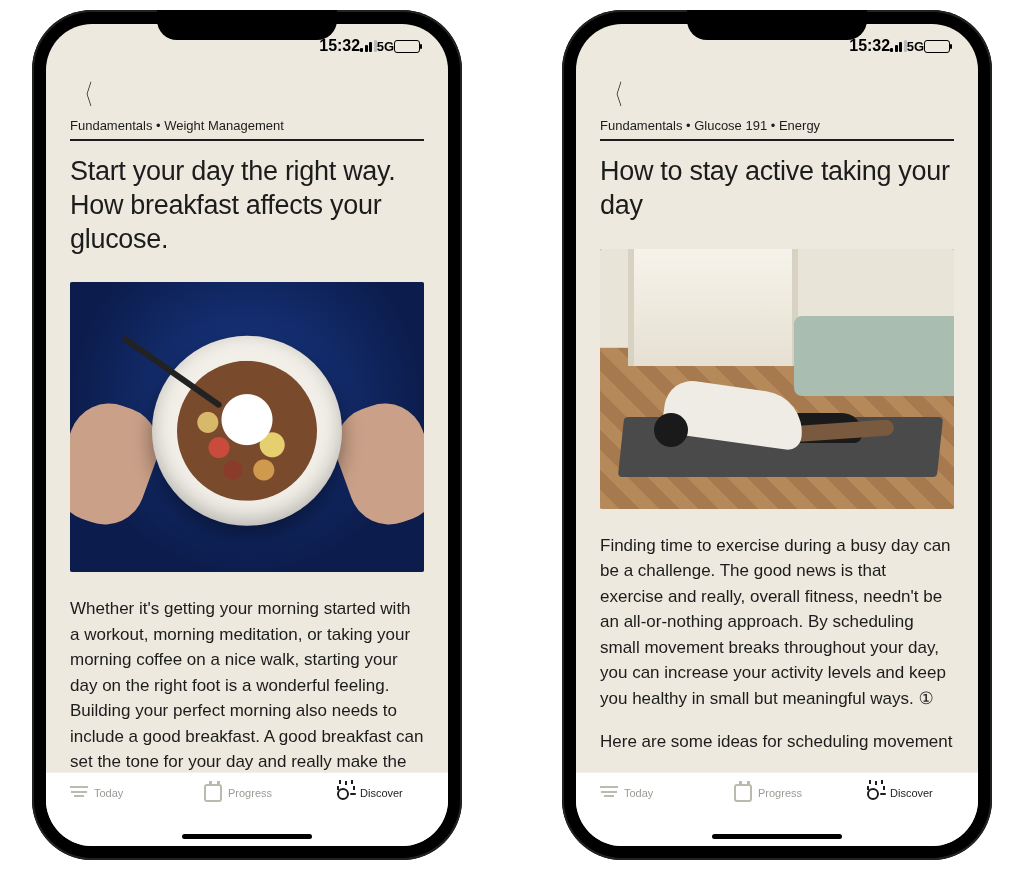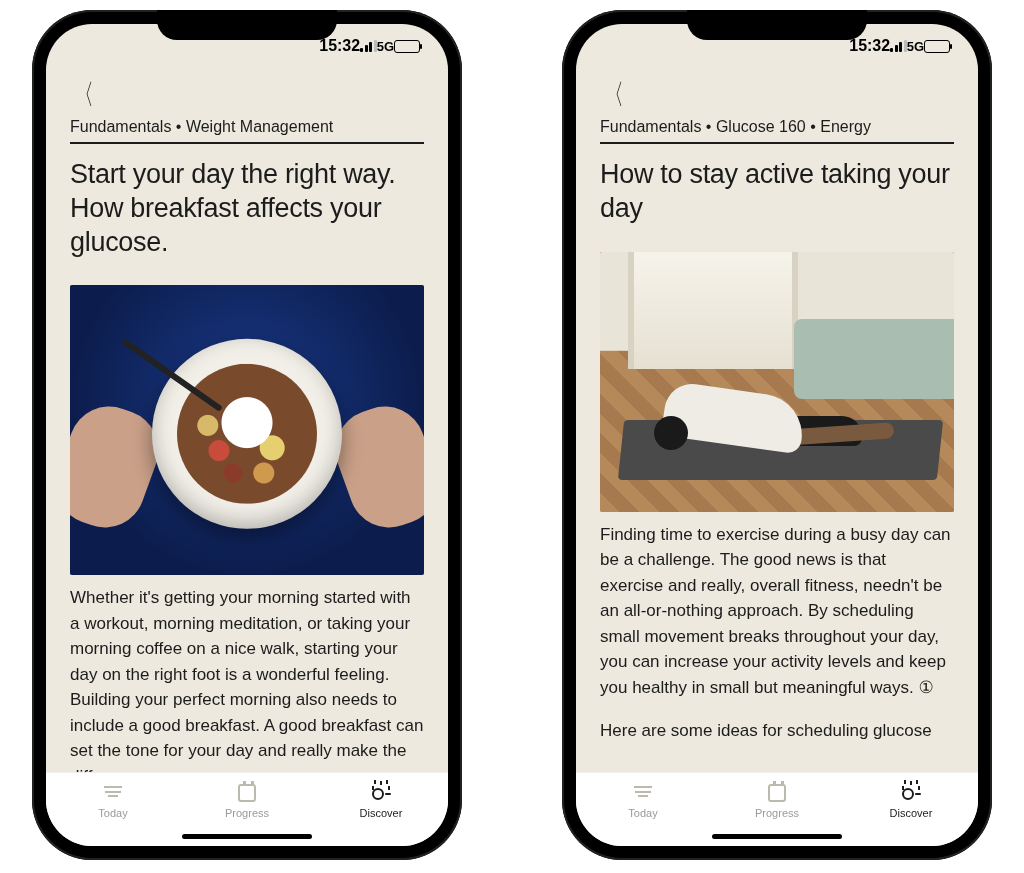--- a/index.html
+++ b/index.html
@@ -102,21 +102,21 @@
     color:#1c1c1c;
     display:inline-block;
     transform: scaleX(0.7);
   }
   .content {
     flex:1;
     overflow:hidden;
     padding: 0 24px;
   }
   .breadcrumb {
-    font-size:16px;
+    font-size:13px;
     color:#1c1c1c;
     padding-bottom:6px;
   }
   .breadcrumb-rule {
     border:none;
     border-top:2px solid #1c1c1c;
     margin-bottom:14px;
   }
   .article-title {
     font-size:27px;
@@ -238,37 +238,36 @@
     width:110px; height:16px;
     background:#7a5a3e;
     border-radius:10px;
     transform:rotate(-4deg);
   }
 
   .body-text {
     font-size:17px;
     line-height:1.5;
     color:#1c1c1c;
-    margin-top:10px;
+    margin-top:24px;
   }
   .body-text.second { margin-top:18px; }
 
   .tabbar {
     height:74px;
     background:#fff;
     display:flex;
     justify-content:space-around;
     align-items:flex-start;
     padding-top:10px;
     border-top:1px solid rgba(0,0,0,.06);
     position:relative;
   }
   .tab {
     display:flex;
-    flex-direction:column;
     align-items:center;
     gap:4px;
     font-size:11px;
     color:#9b9b95;
     width:90px;
   }
   .tab.active { color:#1c1c1c;text-align:center; }
   .tab-icon{
     width:22px; height:20px;
     display:flex; align-items:center; justify-content:center;
@@ -392,37 +391,37 @@
             <span></span>
           </span>
         <span>5G</span>
         <span class="battery"><span class="battery-fill"></span></span>
       </span>
     </div>
     <div class="nav-back">
       <span class="back-chevron">〈</span>
     </div>
     <div class="content">
-      <div class="breadcrumb">Fundamentals • Glucose 160 • Energy</div>
+      <div class="breadcrumb">Fundamentals • Glucose 191 • Energy</div>
       <hr class="breadcrumb-rule">
       <h1 class="article-title">How to stay active taking your day</h1>
       <div class="hero hero-2">
         <div class="hero-2-bg"></div>
         <div class="hero-2-window"></div>
         <div class="hero-2-bed"></div>
         <div class="hero-2-mat"></div>
         <div class="hero-2-person">
           <div class="legs"></div>
           <div class="arm"></div>
           <div class="torso"></div>
           <div class="head"></div>
         </div>
       </div>
       <p class="body-text">Finding time to exercise during a busy day can be a challenge. The good news is that exercise and really, overall fitness, needn't be an all-or-nothing approach. By scheduling small movement breaks throughout your day, you can increase your activity levels and keep you healthy in small but meaningful ways. ①</p>
-      <p class="body-text second">Here are some ideas for scheduling glucose</p>
+      <p class="body-text second">Here are some ideas for scheduling movement</p>
     </div>
     <div class="tabbar">
       <div class="tab">
         <div class="tab-icon">
             <div class="icon-today"></div>
           </div>
         <span>Today</span>
       </div>
       <div class="tab">
         <div class="tab-icon">

